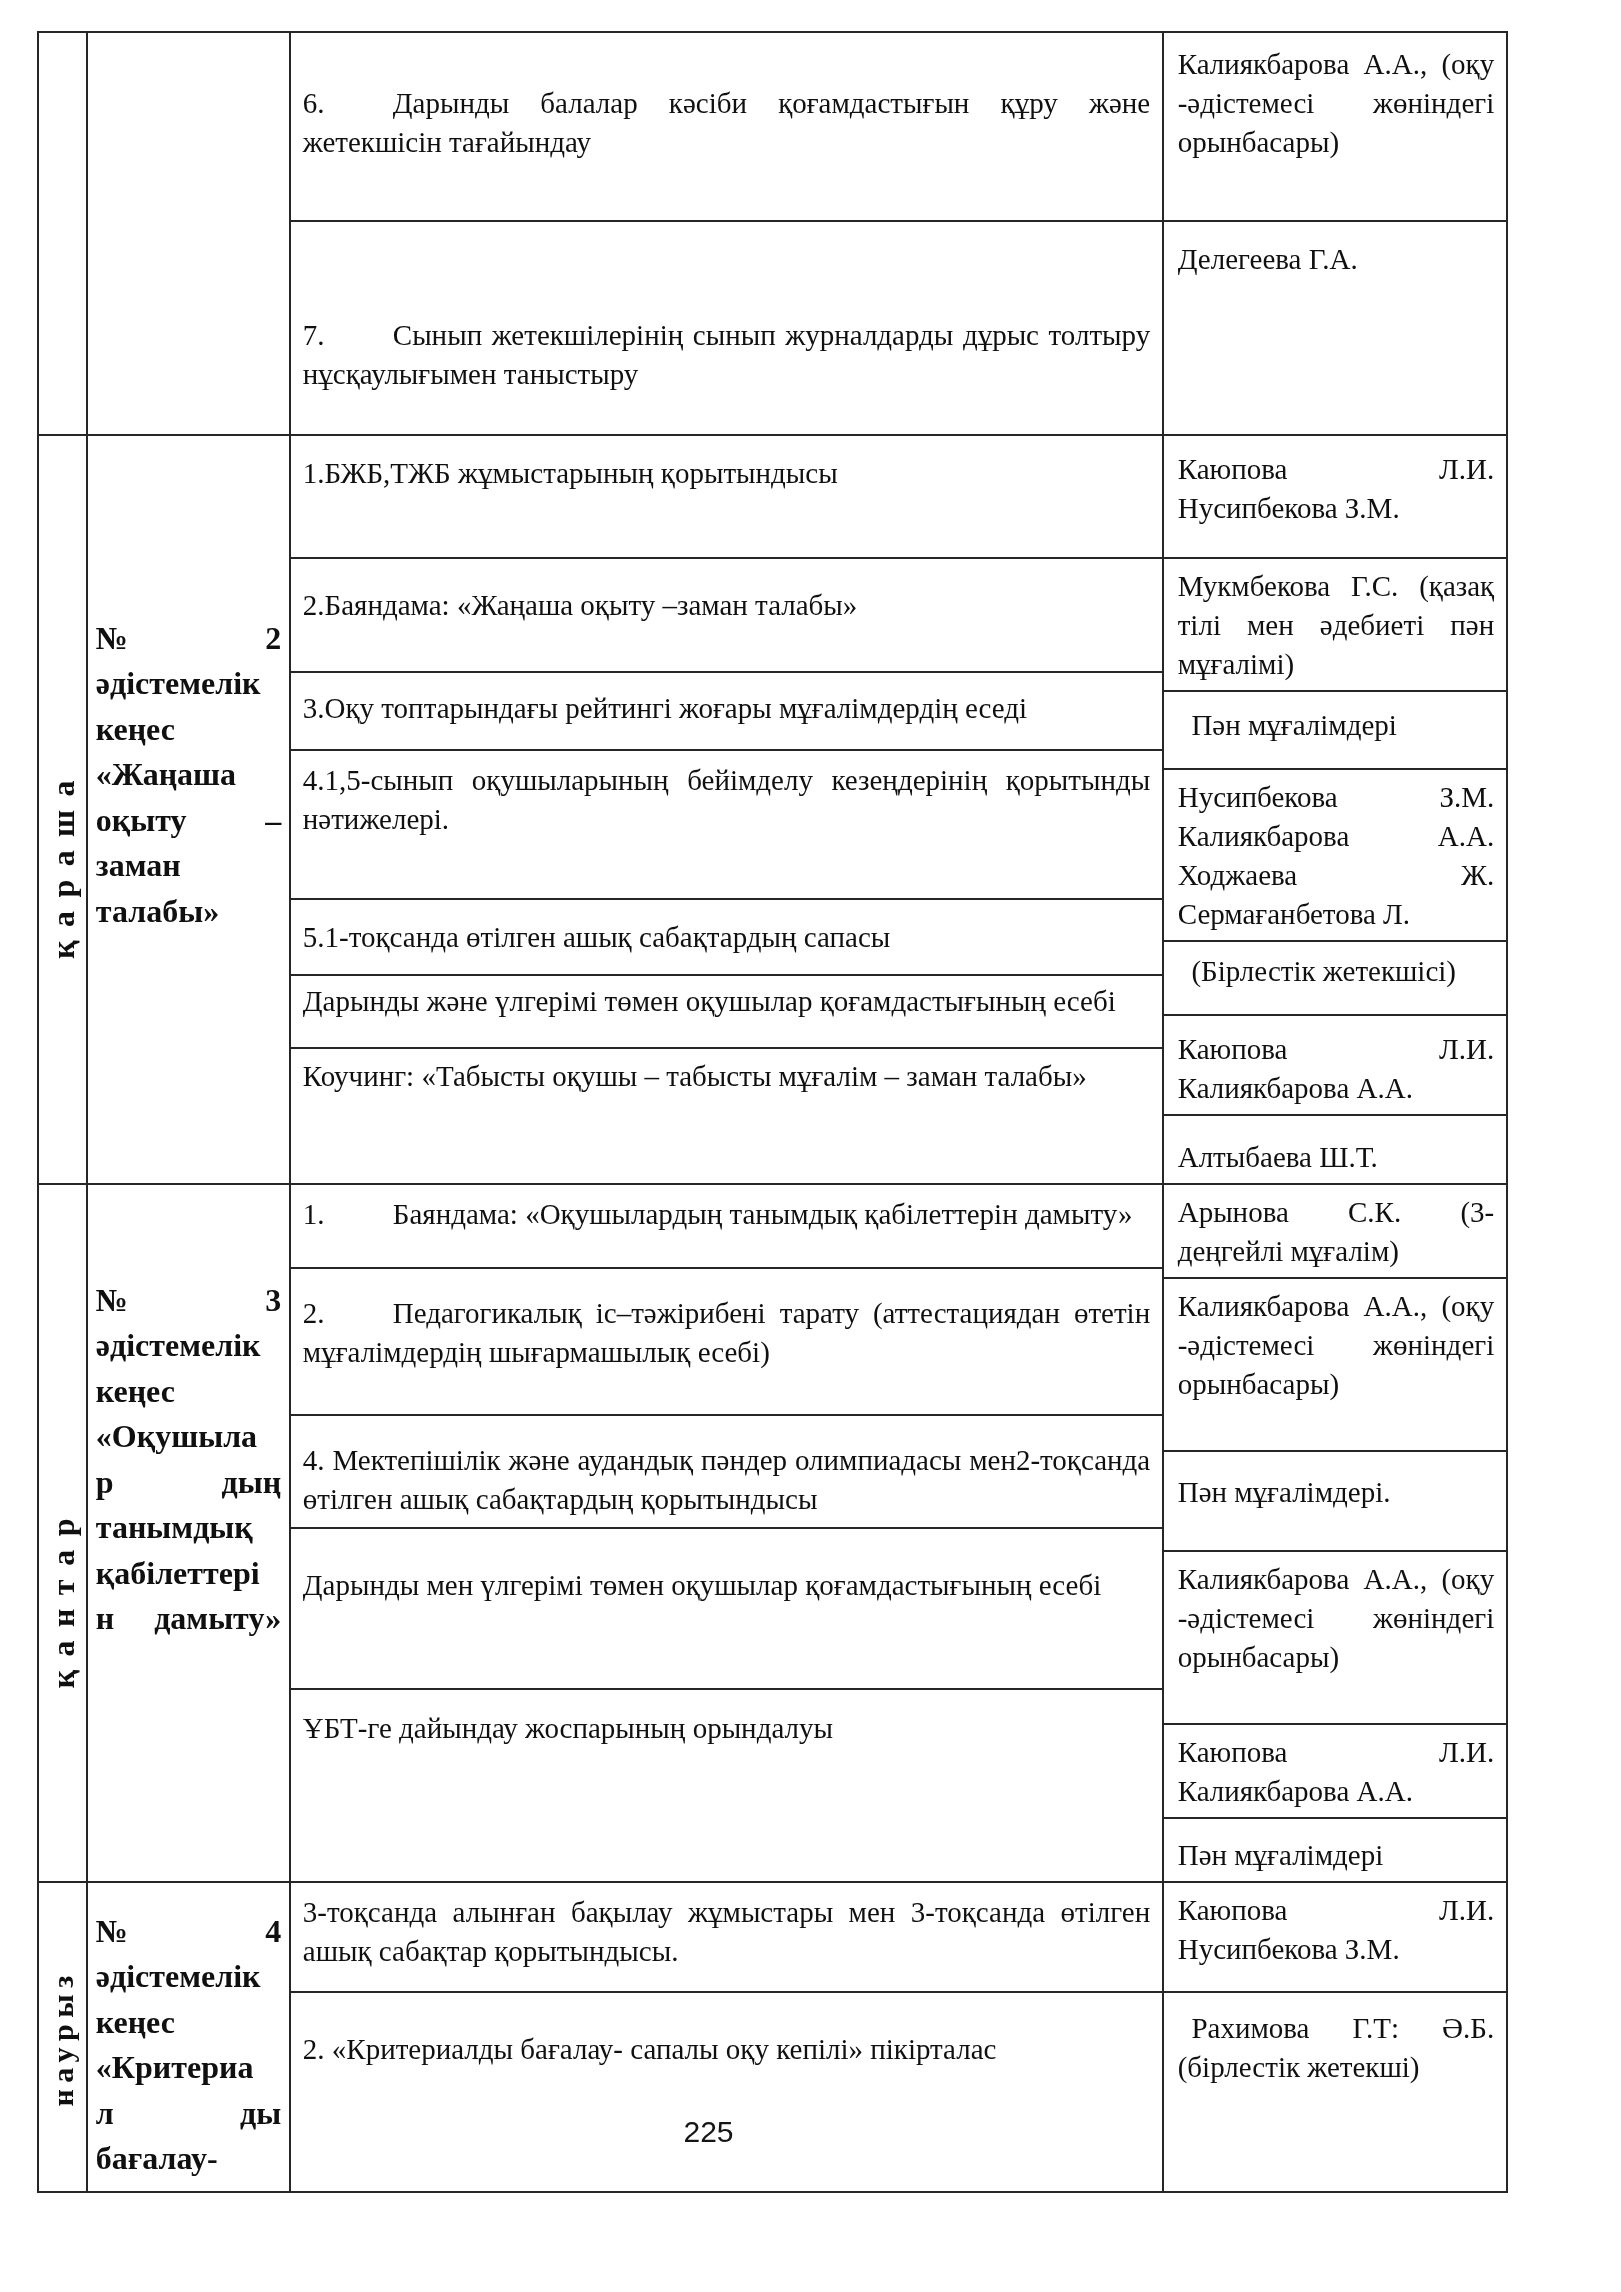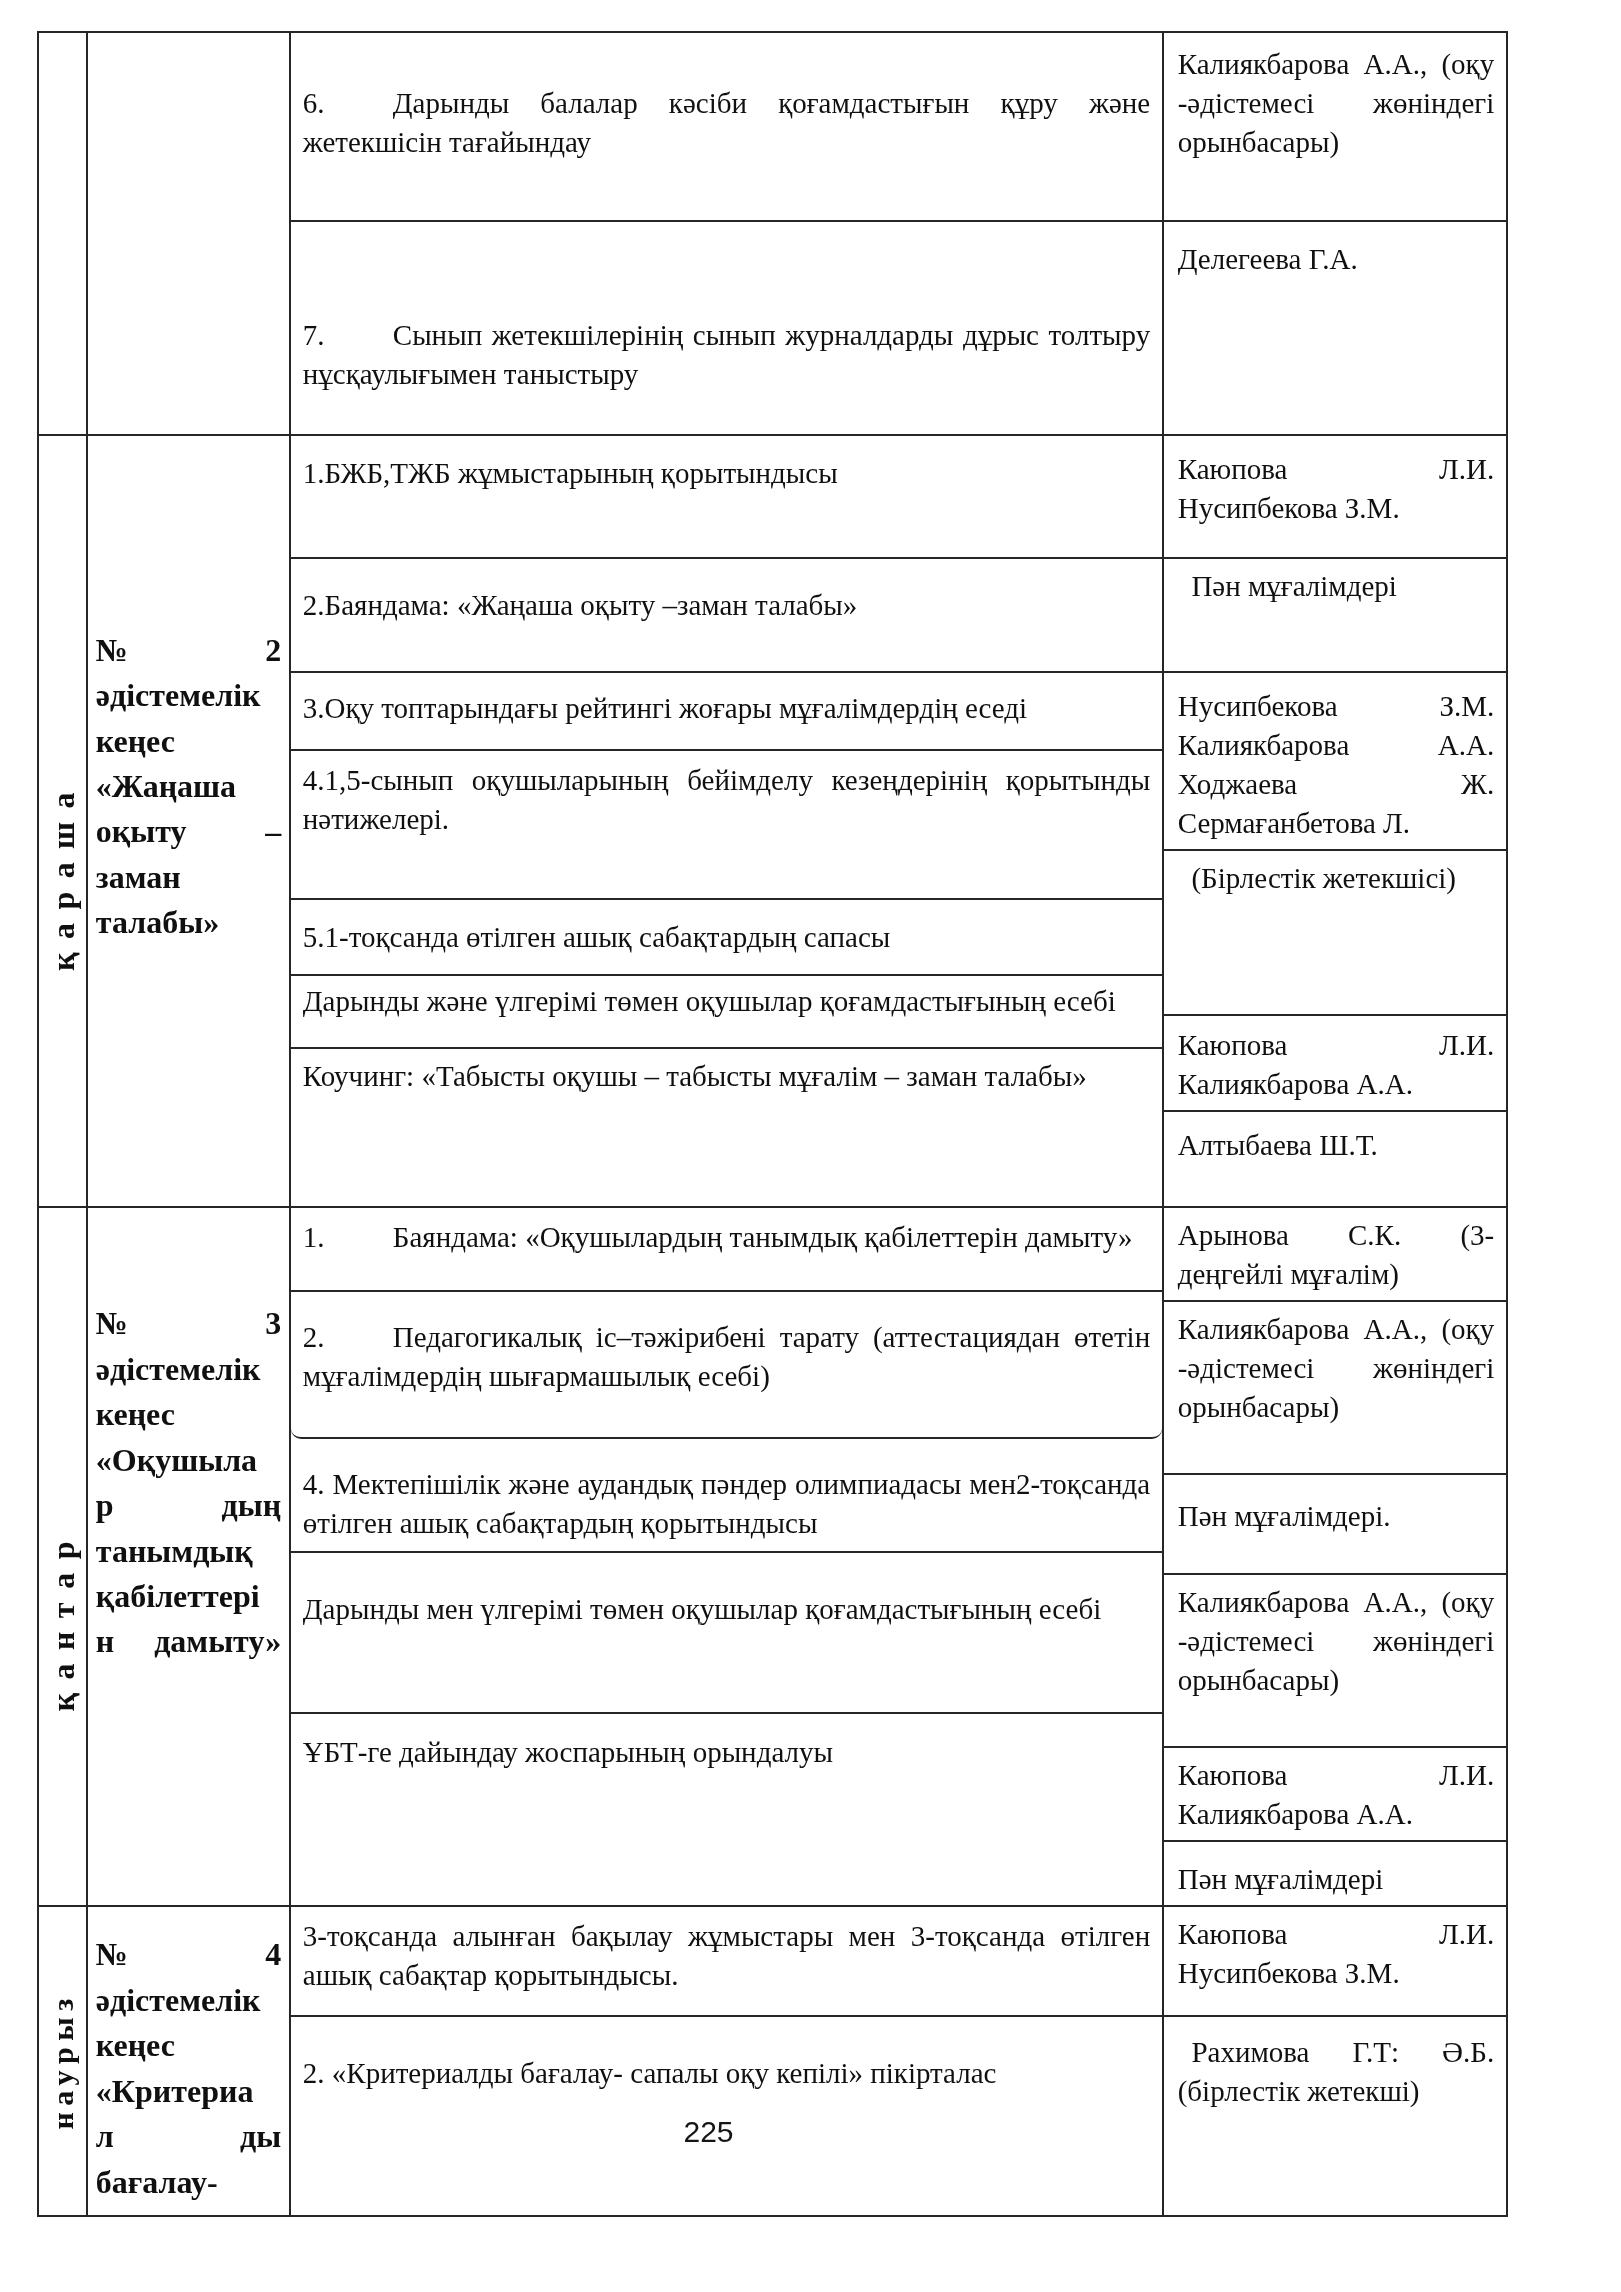--- a/index.html
+++ b/index.html
@@ -78,21 +78,21 @@
   .sec-0 .a:nth-child(7){padding-top:7.8px;}
   .sec-0 .n:nth-child(1){min-height:123px;padding-top:13.7px;}
   .sec-0 .n:nth-child(2){min-height:114px;}
   .sec-0 .n:nth-child(3){min-height:78px;padding-top:13.7px;}
   .sec-0 .n:nth-child(4){min-height:165px;}
   .sec-0 .n:nth-child(5){min-height:74px;padding-top:10px;}
   .sec-0 .n:nth-child(6){min-height:94px;padding-top:13.7px;}
   .sec-0 .n:nth-child(7){padding-top:21.6px;}
 
   .sec-1 .a:nth-child(1){min-height:84px;}
-  .sec-1 .a:nth-child(2){min-height:147px;padding-top:25.5px;border-radius:10px;}
+  .sec-1 .a:nth-child(2){min-height:147px;padding-top:25.5px;}
   .sec-1 .a:nth-child(3){min-height:104px;padding-top:25.5px;}
   .sec-1 .a:nth-child(4){min-height:161px;padding-top:37px;}
   .sec-1 .a:nth-child(5){min-height:108px;padding-top:19px;}
   .sec-1 .a:nth-child(6){padding-top:25.5px;}
   .sec-1 .n:nth-child(1){min-height:78px;}
   .sec-1 .n:nth-child(2){min-height:173px;}
   .sec-1 .n:nth-child(3){min-height:100px;padding-top:21.6px;}
   .sec-1 .n:nth-child(4){min-height:173px;}
   .sec-1 .n:nth-child(5){min-height:94px;}
   .sec-1 .n:nth-child(6){padding-top:17.6px;}
@@ -142,20 +142,21 @@
           <div class="a"><span class="txt">1.БЖБ,ТЖБ жұмыстарының қорытындысы</span></div>
           <div class="a"><span class="txt">2.Баяндама: «Жаңаша оқыту –заман талабы»</span></div>
           <div class="a"><span class="txt">3.Оқу топтарындағы рейтингі жоғары мұғалімдердің еседі</span></div>
           <div class="a"><span class="txt">4.1,5-сынып оқушыларының бейімделу кезеңдерінің қорытынды нәтижелері.</span></div>
           <div class="a"><span class="txt">5.1-тоқсанда өтілген ашық сабақтардың сапасы</span></div>
           <div class="a"><span class="txt">Дарынды және үлгерімі төмен оқушылар қоғамдастығының есебі</span></div>
           <div class="a"><span class="txt">Коучинг: «Табысты оқушы – табысты мұғалім – заман талабы»</span></div>
         </div>
         <div class="names-col">
           <div class="n">Каюпова Л.И. Нусипбекова З.М.</div>
+          <div class="n">Мукмбекова Г.С. (қазақ тілі мен әдебиеті пән мұғалімі)</div>
           <div class="n indent">Пән мұғалімдері</div>
           <div class="n">Нусипбекова З.М. Калиякбарова А.А. Ходжаева Ж. Сермағанбетова Л.</div>
           <div class="n indent">(Бірлестік жетекшісі)</div>
           <div class="n">Каюпова Л.И. Калиякбарова А.А.</div>
           <div class="n">Алтыбаева Ш.Т.</div>
         </div>
       </div>
       <div class="section sec-1">
         <div class="cell month-cell">
           <span class="vtext">қантар</span>

